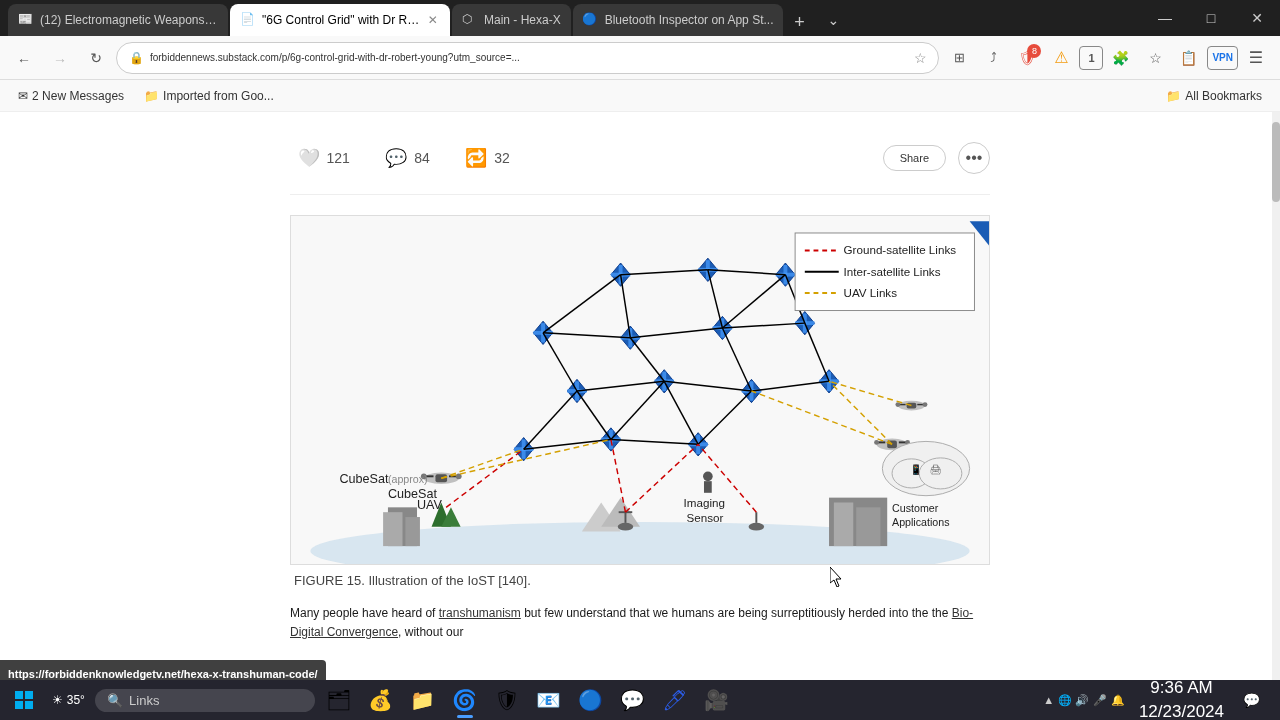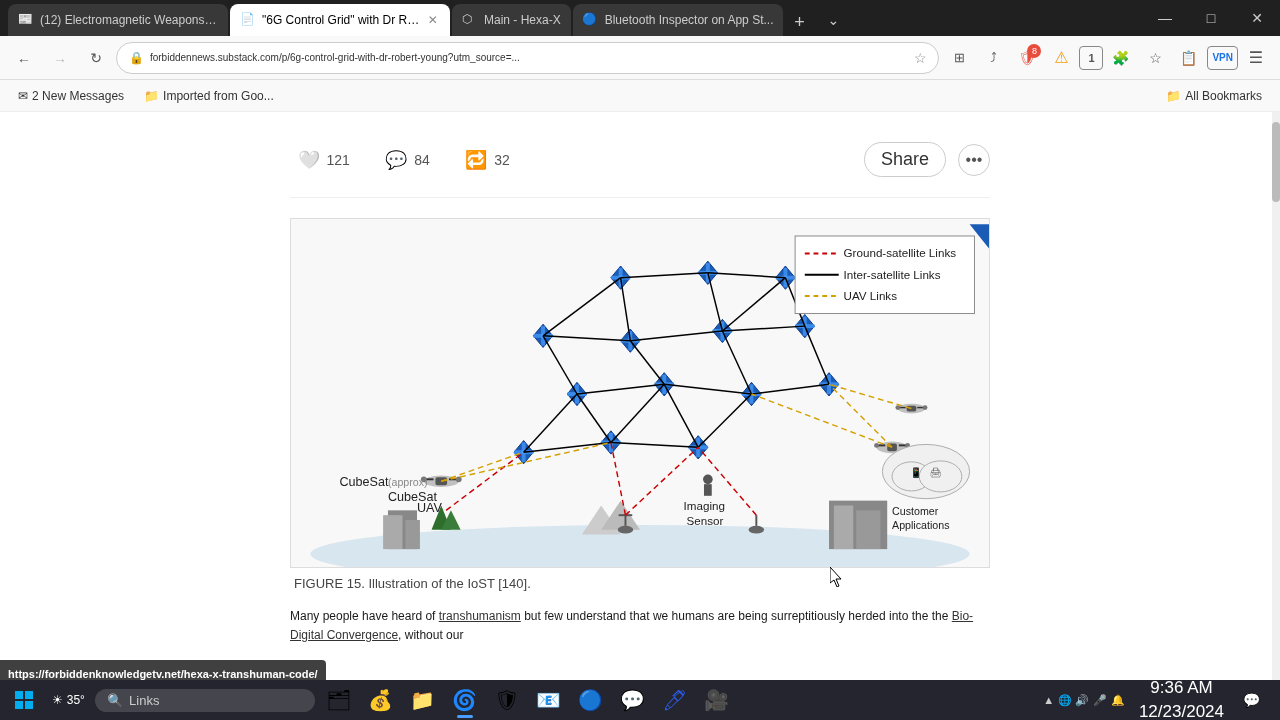--- a/index.html
+++ b/index.html
@@ -57,21 +57,21 @@
 
     
     .content { flex: 1; background: #fff; overflow: hidden; position: relative; }
     .scroll-area { width: 100%; height: 100%; overflow: hidden; position: relative; }
 
     
     .article-body { max-width: 740px; margin: 0 auto; padding: 20px 20px 0 20px; }
     .article-actions { display: flex; align-items: center; gap: 20px; padding: 10px 0 20px 0; border-bottom: 1px solid #eee; margin-bottom: 20px; }
     .action-btn { display: flex; align-items: center; gap: 6px; color: #555; font-size: 14px; cursor: pointer; padding: 4px 8px; border-radius: 6px; }
     .action-btn-right { margin-left: auto; display: flex; align-items: center; gap: 12px; }
-    .share-btn { padding: 6px 16px; border: 1px solid #ccc; border-radius: 20px; font-size: 18px; cursor: pointer; color: #333; }
+    .share-btn { padding: 6px 16px; border: 1px solid #ccc; border-radius: 20px; font-size: 11px; cursor: pointer; color: #333; }
     .more-btn { width: 32px; height: 32px; display: flex; align-items: center; justify-content: center; border: 1px solid #ccc; border-radius: 50%; cursor: pointer; color: #555; }
 
     
     .figure-container { margin: 0 0 16px 0; }
     .figure-image { width: 100%; max-width: 720px; height: 350px; background: #f8f8f8; border: 1px solid #ddd; position: relative; overflow: hidden; }
     .figure-caption { font-size: 13px; color: #444; margin-top: 8px; padding: 0 4px; }
 
     
     .article-text { font-size: 12px; line-height: 1.6; color: #1a1a1a; }
     .article-text a { color: #333; text-decoration: underline; }

